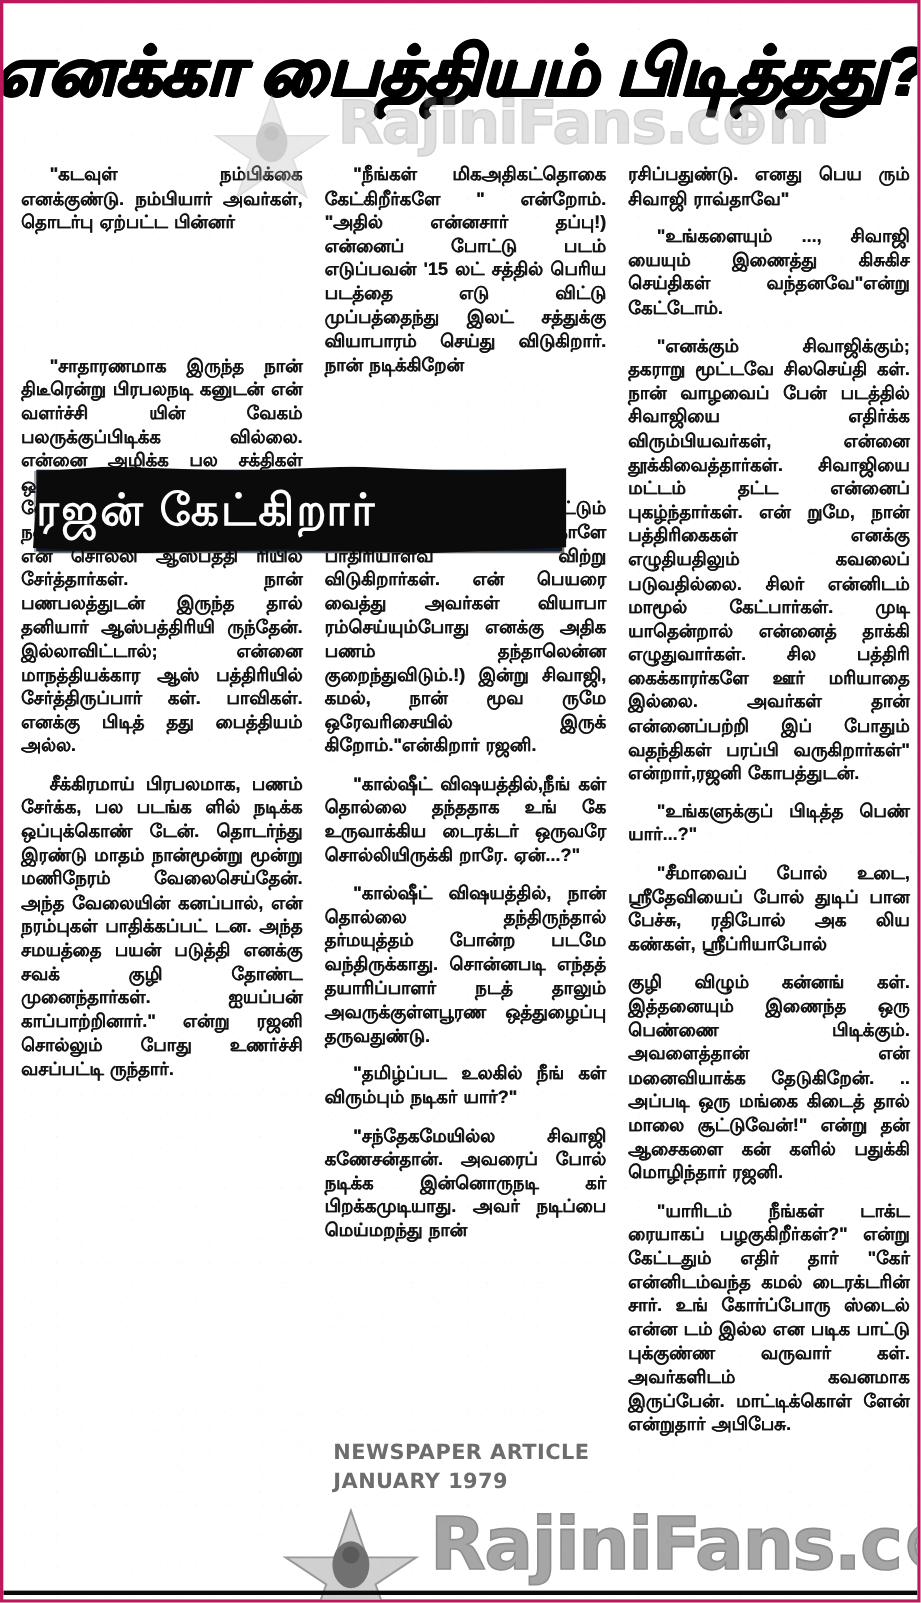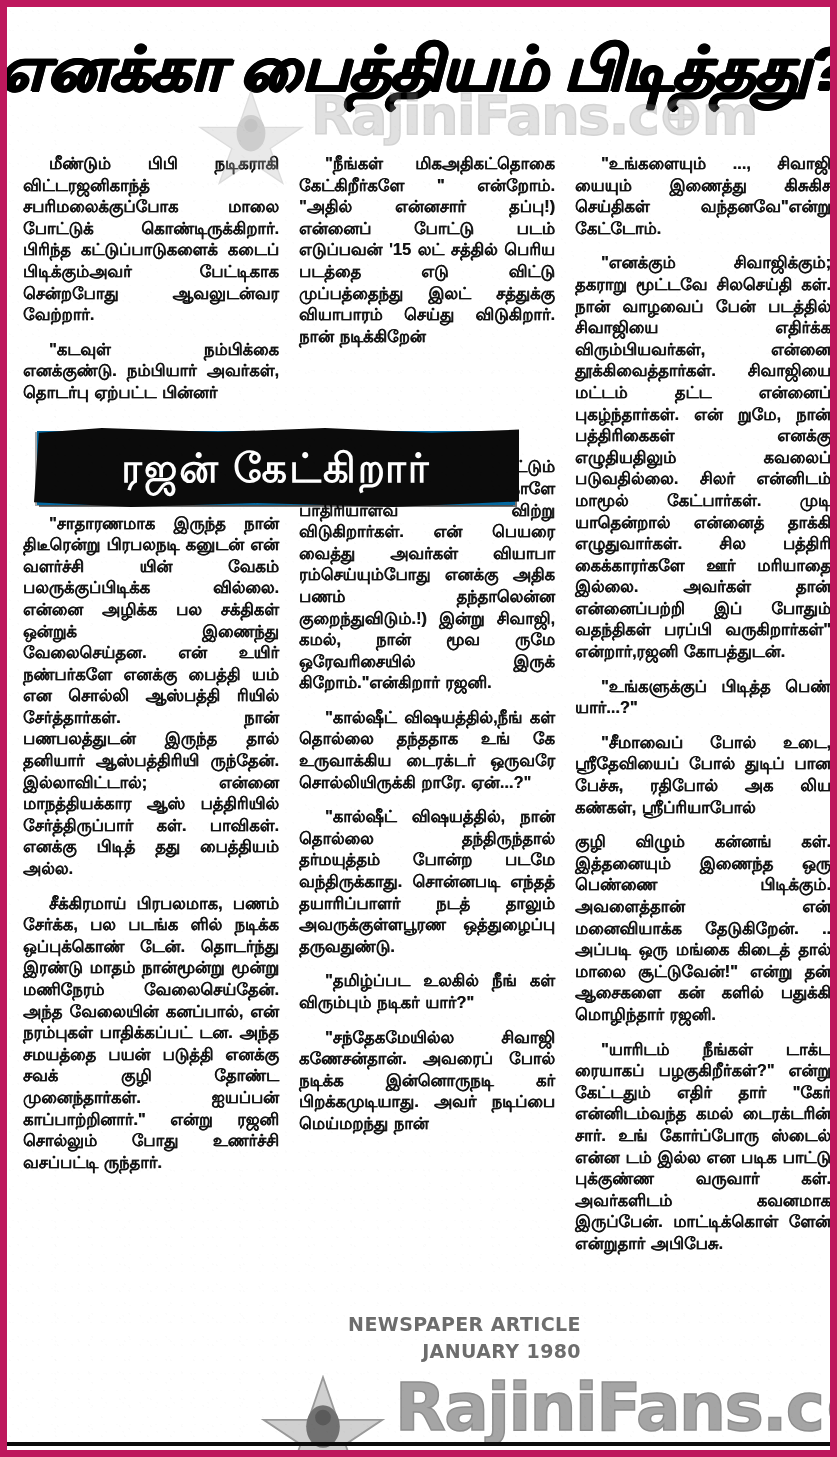--- a/index.html
+++ b/index.html
@@ -9,21 +9,21 @@
   }
   body {
     font-family: "Liberation Sans", sans-serif;
   }
   .page {
     position: relative;
     width: 837px;
     height: 1457px;
     background: #ffffff;
     overflow: hidden;
-    border: 7px solid #be185d;
+    border: 3px solid #be185d;
     box-sizing: border-box;
   }
 
   
   .scan-grain {
     position: absolute;
     inset: 0;
     pointer-events: none;
     opacity: .35;
     background-image:
@@ -103,25 +103,24 @@
   }
   .wm-bottom .wm-text { font-size: 66px; color: #8d8d8d; }
 
   
   .banner {
     position: absolute;
     left: 30px;
     top: 424px;
     width: 478px;
     height: 74px;
-    background: #0369a1;
+    background: #0f172a;
     z-index: 14;
     display: flex;
     align-items: center;
-    justify-content: center;
     box-shadow:
       2px 2px 0 rgba(0,0,0,.55),
      -2px 1px 0 rgba(0,0,0,.35);
   }
   .banner::before {
     content: "";
     position: absolute;
     inset: -3px -4px -2px -3px;
     background: #0b0b0b;
     z-index: -1;
@@ -172,24 +171,24 @@
   .para.indent { text-indent: 26px; }
   .para:last-child { margin-bottom: 0; }
 
   
   .banner-gap   { height: 96px; }
   .banner-gap-2 { height: 96px; }
 
   
   .caption {
     position: absolute;
-    left: 316px;
+    left: 300px;
     top: 1304px;
     width: 258px;
-    text-align: right;
+    text-align: left;
     z-index: 28;
   }
   .caption-line {
     font-family: "DejaVu Sans", sans-serif;
     font-size: 19px;
     font-weight: bold;
     color: #6d6d6d;
     line-height: 27px;
     letter-spacing: .4px;
   }
@@ -225,51 +224,51 @@
     <div class="wm-text">RajiniFans.c⊕m</div>
   </div>
 
   <div class="banner">
     <div class="banner-text">ரஜன் கேட்கிறார்</div>
   </div>
 
   <div class="columns">
 
     <div class="col col-1">
-      <p class="para indent">மீண்டும் பிபி நடிகராகி விட்டரஜனிகாந்த் சபரிமலைக்குப்போக மாலை போட்டுக் கொண்டிருக்கிறார். பிரிந்த கட்டுப்பாடுகளைக் கடைப் பிடிக்கும்அவர் பேட்டிகாக சென்றபோது ஆவலுடன்வர வேற்றார்.</p>
       <p class="para indent">"கடவுள் நம்பிக்கை எனக்குண்டு. நம்பியார் அவர்கள், தொடர்பு ஏற்பட்ட பின்னர்</p>
       <div class="banner-gap"></div>
       <p class="para indent">"சாதாரணமாக இருந்த நான் திடீரென்று பிரபலநடி கனுடன் என் வளர்ச்சி யின் வேகம் பலருக்குப்பிடிக்க வில்லை. என்னை அழிக்க பல சக்திகள் ஒன்றுக் இணைந்து வேலைசெய்தன. என் உயிர் நண்பர்களே எனக்கு பைத்தி யம் என சொல்லி ஆஸ்பத்தி ரியில் சேர்த்தார்கள். நான் பணபலத்துடன் இருந்த தால் தனியார் ஆஸ்பத்திரியி ருந்தேன். இல்லாவிட்டால்; என்னை மாநத்தியக்கார ஆஸ் பத்திரியில் சேர்த்திருப்பார் கள். பாவிகள். எனக்கு பிடித் தது பைத்தியம் அல்ல.</p>
       <p class="para indent">சீக்கிரமாய் பிரபலமாக, பணம் சேர்க்க, பல படங்க ளில் நடிக்க ஒப்புக்கொண் டேன். தொடர்ந்து இரண்டு மாதம் நான்மூன்று மூன்று மணிநேரம் வேலைசெய்தேன். அந்த வேலையின் கனப்பால், என் நரம்புகள் பாதிக்கப்பட் டன. அந்த சமயத்தை பயன் படுத்தி எனக்கு சவக் குழி தோண்ட முனைந்தார்கள். ஐயப்பன் காப்பாற்றினார்." என்று ரஜனி சொல்லும் போது உணர்ச்சி வசப்பட்டி ருந்தார்.</p>
     </div>
 
     <div class="col col-2">
       <p class="para indent">"நீங்கள் மிகஅதிகட்தொகை கேட்கிறீர்களே " என்றோம். "அதில் என்னசார் தப்பு!) என்னைப் போட்டு படம் எடுப்பவன் '15 லட் சத்தில் பெரிய படத்தை எடு விட்டு முப்பத்தைந்து இலட் சத்துக்கு வியாபாரம் செய்து விடுகிறார். நான் நடிக்கிறேன்</p>
       <div class="banner-gap-2"></div>
       <p class="para">என்று ஒரு விளம்பரத்தை மட்டும் போட்டுவிட்டு முதல் நாளே பாதிரியாளவ விற்று விடுகிறார்கள். என் பெயரை வைத்து அவர்கள் வியாபா ரம்செய்யும்போது எனக்கு அதிக பணம் தந்தாலென்ன குறைந்துவிடும்.!) இன்று சிவாஜி, கமல், நான் மூவ ருமே ஒரேவரிசையில் இருக் கிறோம்."என்கிறார் ரஜனி.</p>
       <p class="para indent">"கால்ஷீட் விஷயத்தில்,நீங் கள் தொல்லை தந்ததாக உங் கே உருவாக்கிய டைரக்டர் ஒருவரே சொல்லியிருக்கி றாரே. ஏன்...?"</p>
       <p class="para indent">"கால்ஷீட் விஷயத்தில், நான் தொல்லை தந்திருந்தால் தர்மயுத்தம் போன்ற படமே வந்திருக்காது. சொன்னபடி எந்தத் தயாரிப்பாளர் நடத் தாலும் அவருக்குள்ளபூரண ஒத்துழைப்பு தருவதுண்டு.</p>
       <p class="para indent">"தமிழ்ப்பட உலகில் நீங் கள் விரும்பும் நடிகர் யார்?"</p>
       <p class="para indent">"சந்தேகமேயில்ல சிவாஜி கணேசன்தான். அவரைப் போல் நடிக்க இன்னொருநடி கர் பிறக்கமுடியாது. அவர் நடிப்பை மெய்மறந்து நான்</p>
     </div>
 
     <div class="col col-3">
+      <p class="para">ரசிப்பதுண்டு. எனது பெய ரும் சிவாஜி ராவ்தாவே"</p>
       <p class="para indent">"உங்களையும் ..., சிவாஜி யையும் இணைத்து கிசுகிச செய்திகள் வந்தனவே"என்று கேட்டோம்.</p>
       <p class="para indent">"எனக்கும் சிவாஜிக்கும்; தகராறு மூட்டவே சிலசெய்தி கள். நான் வாழவைப் பேன் படத்தில் சிவாஜியை எதிர்க்க விரும்பியவர்கள், என்னை தூக்கிவைத்தார்கள். சிவாஜியை மட்டம் தட்ட என்னைப் புகழ்ந்தார்கள். என் றுமே, நான் பத்திரிகைகள் எனக்கு எழுதியதிலும் கவலைப் படுவதில்லை. சிலர் என்னிடம் மாமூல் கேட்பார்கள். முடி யாதென்றால் என்னைத் தாக்கி எழுதுவார்கள். சில பத்திரி கைக்காரர்களே ஊர் மரியாதை இல்லை. அவர்கள் தான் என்னைப்பற்றி இப் போதும் வதந்திகள் பரப்பி வருகிறார்கள்" என்றார்,ரஜனி கோபத்துடன்.</p>
       <p class="para indent">"உங்களுக்குப் பிடித்த பெண் யார்...?"</p>
       <p class="para indent">"சீமாவைப் போல் உடை, ஸ்ரீதேவியைப் போல் துடிப் பான பேச்சு, ரதிபோல் அக லிய கண்கள், ஸ்ரீப்ரியாபோல்</p>
       <p class="para">குழி விழும் கன்னங் கள். இத்தனையும் இணைந்த ஒரு பெண்ணை பிடிக்கும். அவளைத்தான் என் மனைவியாக்க தேடுகிறேன். .. அப்படி ஒரு மங்கை கிடைத் தால் மாலை சூட்டுவேன்!" என்று தன் ஆசைகளை கன் களில் பதுக்கி மொழிந்தார் ரஜனி.</p>
       <p class="para indent">"யாரிடம் நீங்கள் டாக்ட ரையாகப் பழகுகிறீர்கள்?" என்று கேட்டதும் எதிர் தார் "கேர் என்னிடம்வந்த கமல் டைரக்டரின் சார். உங் கோர்ப்போரு ஸ்டைல் என்ன டம் இல்ல என படிக பாட்டு புக்குண்ண வருவார் கள். அவர்களிடம் கவனமாக இருப்பேன். மாட்டிக்கொள் ளேன் என்றுதார் அபிபேசு.</p>
     </div>
 
   </div>
 
   <div class="caption">
     <div class="caption-line">NEWSPAPER ARTICLE</div>
-    <div class="caption-line">JANUARY 1980</div>
+    <div class="caption-line">JANUARY 1979</div>
   </div>
 
   <div class="wm wm-bottom">
     <div class="wm-star">
       <svg viewBox="0 0 110 100" width="100%" height="100%" aria-hidden="true">
         <polygon points="55,2 68,40 108,40 75,62 88,98 55,76 22,98 35,62 2,40 42,40" fill="#c3c3c3" stroke="#7d7d7d" stroke-width="1.6"></polygon>
         <ellipse cx="55" cy="46" rx="15" ry="19" fill="#4a4a4a"></ellipse>
         <circle cx="55" cy="38" r="7" fill="#2c2c2c"></circle>
       </svg>
     </div>

